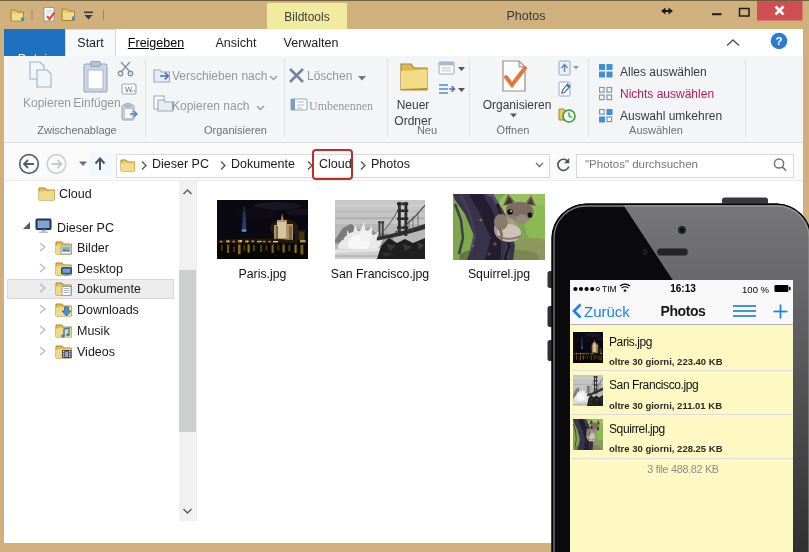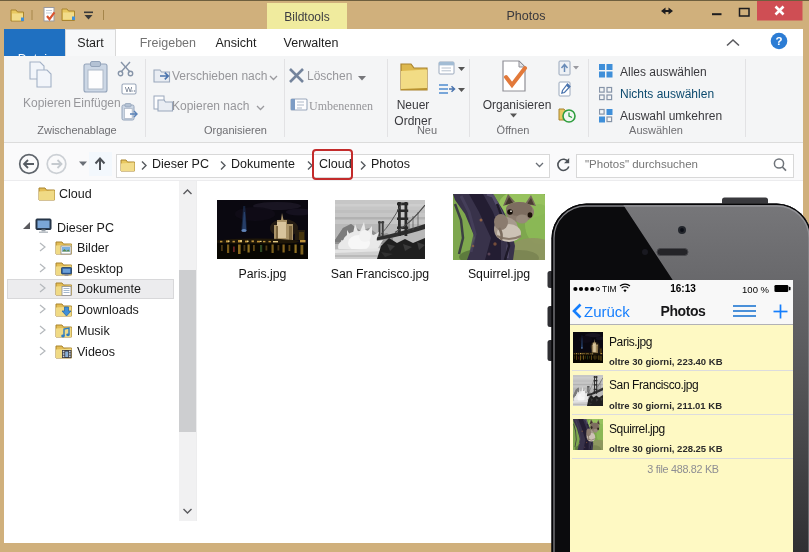--- a/index.html
+++ b/index.html
@@ -181,21 +181,21 @@
   </svg>
 </div>
 
 <div id="client">
 
 <div class="abs" style="left:0;top:0;width:799px;height:27px;background:#fff;">
   <div class="abs" style="left:0;top:0;width:61px;height:27px;background:#1f70c1;"></div>
   <div class="txt" style="left:0;top:23px;width:43px;text-align:right;font-size:12.5px;color:#fff;">Datei</div>
   <div class="abs" style="left:61px;top:0;width:51px;height:27px;background:#f7f8f9;border-left:1px solid #d8d8d8;border-right:1px solid #d8d8d8;border-top:1px solid #d8d8d8;box-sizing:border-box;"></div>
   <div class="txt" style="left:61px;top:7px;width:51px;text-align:center;font-size:12.5px;color:#1e1e1e;">Start</div>
-  <div class="txt" style="left:112px;top:7px;width:80px;text-align:right;font-size:12.5px;color:#737373;">Freigeben</div>
+  <div class="txt" style="left:112px;top:7px;width:80px;text-align:center;font-size:12.5px;color:#000000;text-decoration:underline;">Freigeben</div>
   <div class="txt" style="left:196px;top:7px;width:72px;text-align:center;font-size:12.5px;color:#1e1e1e;">Ansicht</div>
   <div class="txt" style="left:268px;top:7px;width:78px;text-align:center;font-size:12.5px;color:#1e1e1e;">Verwalten</div>
   <svg class="abs" style="left:719px;top:6px" width="20" height="16" viewBox="0 0 20 16">
           <path d="M4,10.5 l6,-5.5 l6,5.5" stroke="#5a5a5e" stroke-width="1.6" fill="none"></path>
         </svg>
   <svg class="abs" style="left:766px;top:3px" width="20" height="20" viewBox="0 0 20 20">
     <circle cx="9" cy="9" r="8.3" fill="#2c7cd4"></circle>
     <text x="9" y="13" font-family="Liberation Sans" font-size="11.5" font-weight="bold" fill="#fff" text-anchor="middle">?</text>
   </svg>
 </div>
@@ -355,21 +355,21 @@
             <rect x="8" y="8" width="4.6" height="4.6"></rect>
     </g>
     <g transform="translate(0,45)">
       <rect x="0.5" y="0.5" width="4.6" height="4.6" fill="none" stroke="#8694a8" stroke-width="1.2"></rect>
       <rect x="7.5" y="0" width="6" height="6" fill="#3f8fd9"></rect>
       <rect x="0" y="7.5" width="6" height="6" fill="#3f8fd9"></rect>
       <rect x="8" y="8" width="4.6" height="4.6" fill="none" stroke="#8694a8" stroke-width="1.2"></rect>
     </g>
   </svg>
   <div class="txt" style="left:616px;top:9px;font-size:12px;color:#3a3a3e;">Alles auswählen</div>
-  <div class="txt" style="left:616px;top:31px;font-size:12px;color:#0c4a6e;">Nichts auswählen</div>
+  <div class="txt" style="left:616px;top:31px;font-size:12px;color:#be185d;">Nichts auswählen</div>
   <div class="txt" style="left:616px;top:53px;font-size:12px;color:#3a3a3e;">Auswahl umkehren</div>
 </div>
 
 <div id="addr" class="abs" style="left:0;top:114px;width:799px;height:38px;background:#fafafb;border-bottom:1px solid #ececee;box-sizing:border-box;">
   <div class="abs" style="left:85px;top:9px;width:23px;height:24px;background:#f3f8fd;"></div>
 
   <svg class="abs" style="left:10px;top:7px" width="110" height="26" viewBox="0 0 110 26">
     <circle cx="15" cy="14" r="9.3" fill="none" stroke="#5f656c" stroke-width="1.7"></circle>
     <path d="M20,14 L10.5,14 M14,10 L10,14 L14,18" stroke="#565c63" stroke-width="1.8" fill="none"></path>
     <circle cx="42.5" cy="14" r="9.3" fill="none" stroke="#ccd0d5" stroke-width="1.7"></circle>

